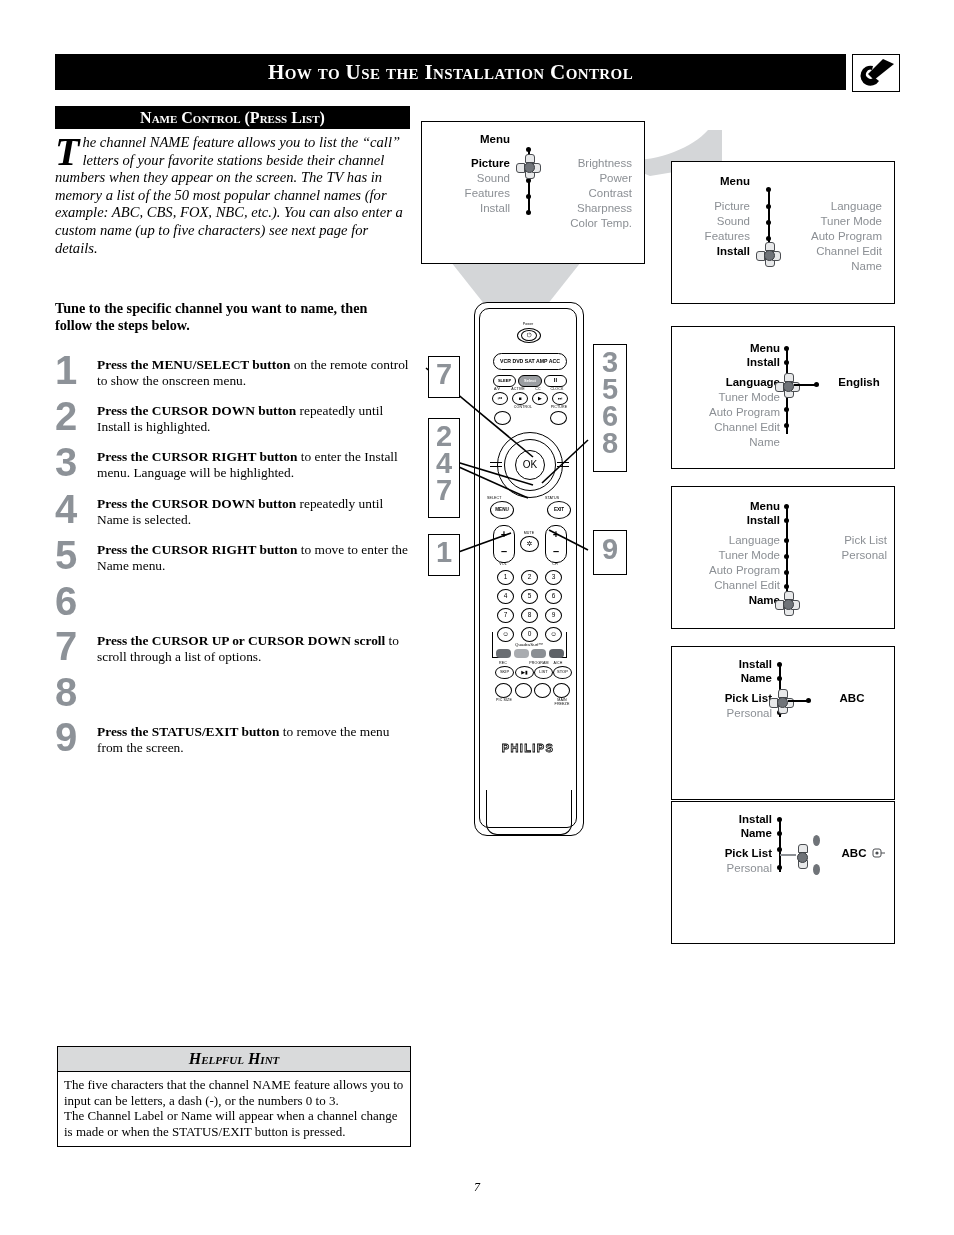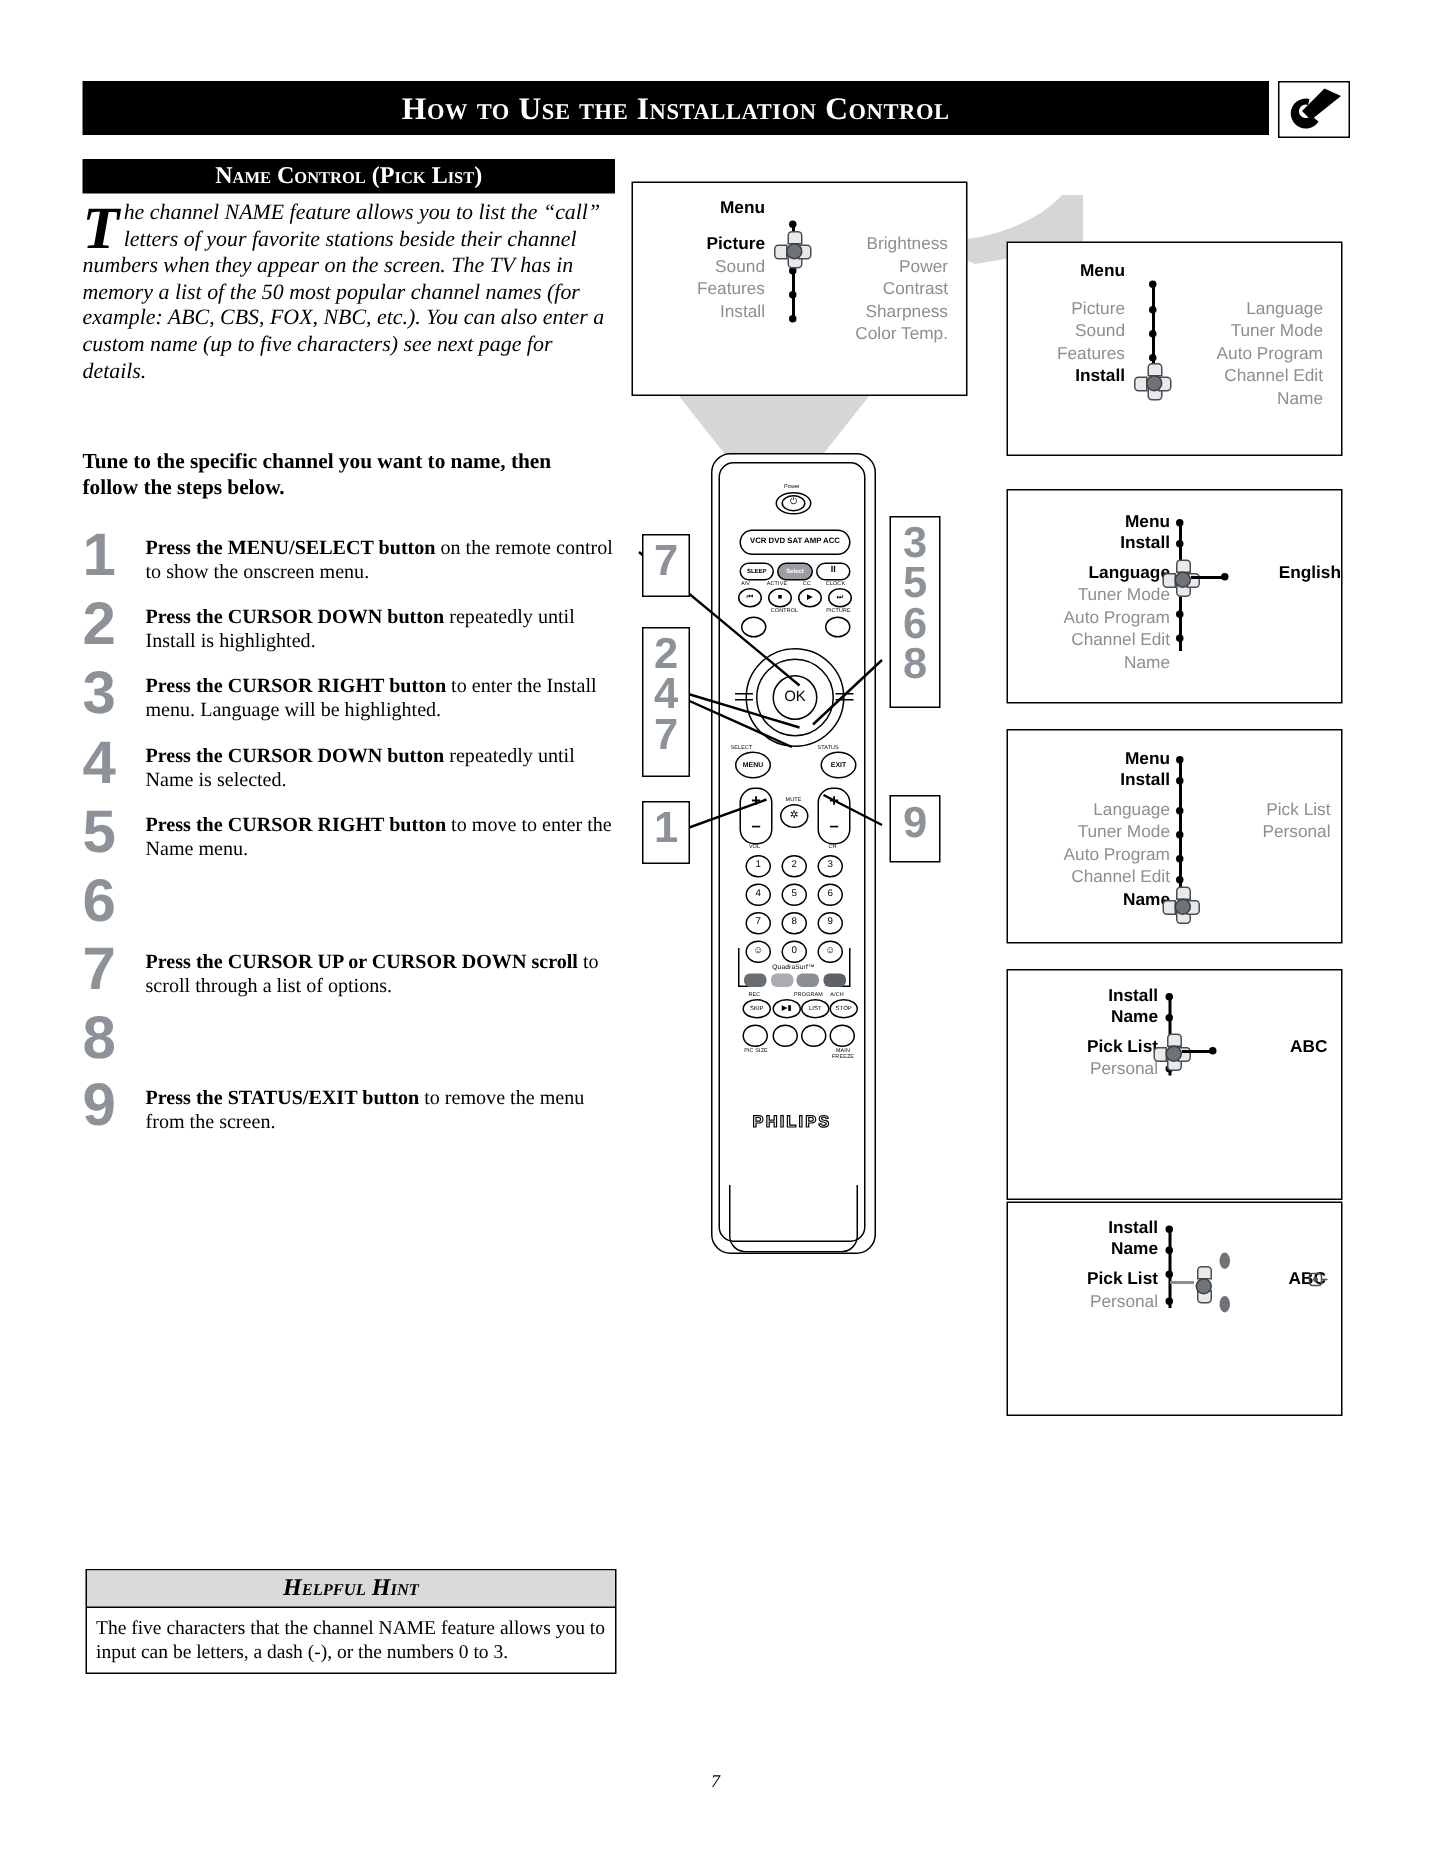--- a/index.html
+++ b/index.html
@@ -39,21 +39,21 @@
   .step-body{flex:1;font-size:13.4px;line-height:16.1px;padding-top:5px;}
   .step-body b{font-weight:bold;}
 
   
   .tvscreen{position:absolute;background:#fff;border:1px solid #000;}
   .osd{position:absolute;font-family:"Liberation Sans",sans-serif;
        font-size:11.5px;line-height:14px;white-space:nowrap;}
   .osd.gray{color:#8b8f94;}
   .osd.blk{color:#000;font-weight:bold;}
   .osd.r{text-align:right;}
-  .osd.l{text-align:right;}
+  .osd.l{text-align:center;}
 
   .vline{position:absolute;background:#000;width:1.6px;}
   .dot{position:absolute;width:5px;height:5px;border-radius:50%;background:#000;}
   .hline{position:absolute;height:1.6px;background:#000;}
 
   
   .nav{position:absolute;width:23px;height:23px;}
   .nav .ctr{position:absolute;left:7px;top:7px;width:9px;height:9px;border-radius:50%;
       background:#6f7378;border:1px solid #3b3e42;}
   .nav .ar{position:absolute;background:#e8e9ea;border:1px solid #4a4d51;}
@@ -101,21 +101,21 @@
   <div id="page-title-text">How to Use the Installation Control</div>
 </div>
 <div id="header-icon">
   <svg width="46" height="36" viewBox="0 0 46 36">
     <path d="M30 4 L41 9 L21 25 L15 19 Z" fill="#000"></path>
     <path d="M20 11 a10 10 0 1 0 6 15 l-5 -4 a4.5 4.5 0 1 1 -2 -7 z" fill="#000"></path>
   </svg>
 </div>
 
 <div id="section-bar">
-  <div id="section-title">Name Control (Pick List)</div>
+  <div id="section-title">Name Control (Press List)</div>
 </div>
 
 <div id="intro">
   <span class="dropcap">T</span><span>he channel NAME feature allows you to list the “call” letters of your favorite stations beside their channel numbers when they appear on the screen.  The TV has in memory a list of the 50 most popular channel names (for example: ABC, CBS, FOX, NBC, etc.).  You can also enter a custom name (up to five characters) see next page for details.</span>
 </div>
 <div id="tune-note">Tune to the specific channel you want to name, then follow the steps below.</div>
 
 <div id="steps">
     <div class="step">
       <div class="step-num">1</div>
@@ -426,16 +426,17 @@
   <div>8</div>
 </div>
 <div class="callout" style="left:593px;top:530px;width:32px;height:38px;padding-top:5px;">
   <div>9</div>
 </div>
 
 <div id="hint-box">
   <div id="hint-title">Helpful Hint</div>
   <div id="hint-body">
       <div>The five characters that the channel NAME feature allows you to input can be letters, a dash (-), or the numbers 0 to 3.</div>
+      <div>The Channel Label or Name will appear when a channel change is made or when the STATUS/EXIT button is pressed.</div>
     </div>
 </div>
 
 <div id="page-number">7</div>
 
 </body></html>

